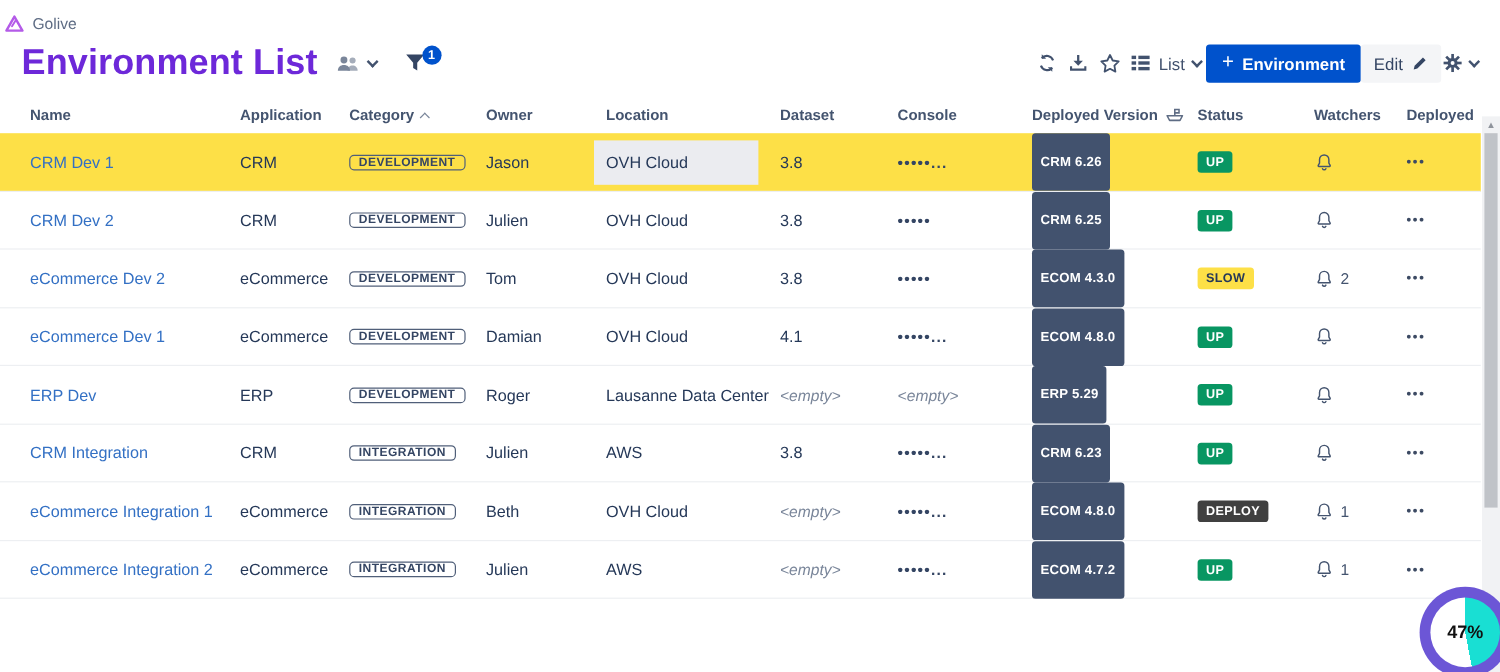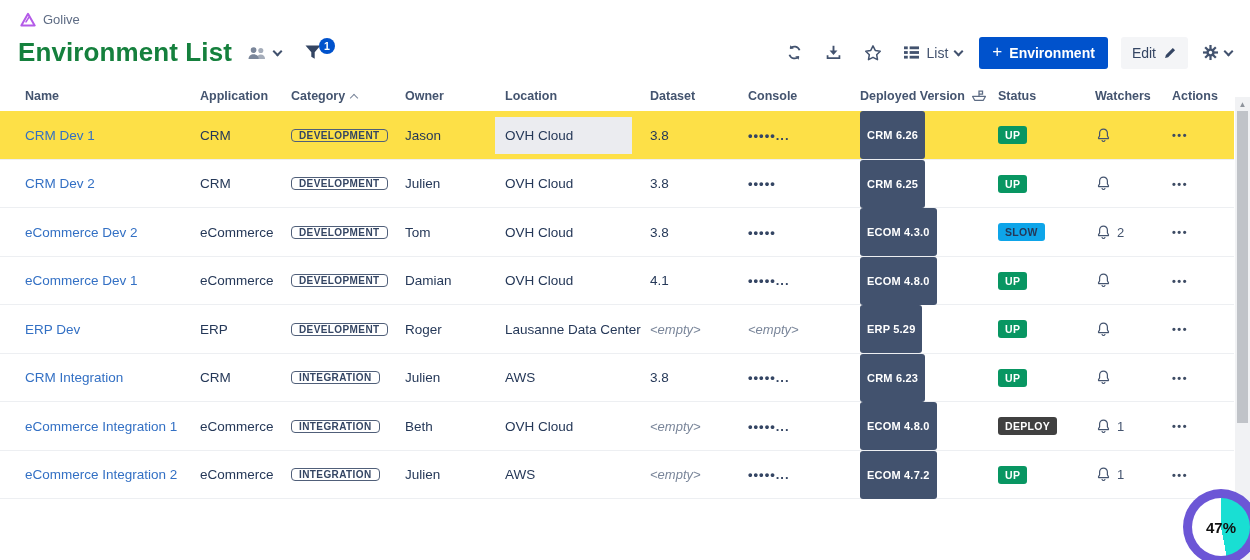--- a/index.html
+++ b/index.html
@@ -3,35 +3,35 @@
 <meta charset="utf-8">
 <style>
   * { margin:0; padding:0; box-sizing:border-box; }
   html,body { width:1250px; height:560px; }
   body {
     position:relative; overflow:hidden; background:#ffffff;
     font-family:"Liberation Sans", sans-serif; color:#253858;
   }
 
   
-  .logo-row { display:flex; align-items:center; gap:7px; padding:10px 0 0 20px; height:28px; }
+  .logo-row { display:flex; align-items:center; gap:7px; padding:10px 0 0 4px; height:28px; }
   .logo-text { font-size:13px; color:#5E6C84; }
 
   
   .title-row { display:flex; align-items:center; padding:9px 18px 12px 18px; height:52px; }
-  .page-title { font-size:26px; font-weight:700; color:#15803d; letter-spacing:.1px; }
+  .page-title { font-size:30px; font-weight:700; color:#6d28d9; letter-spacing:.1px; }
   .title-icons { display:flex; align-items:center; margin-left:14px; gap:6px; }
   .chev { width:7px; height:7px; border-right:2px solid #42526E; border-bottom:2px solid #42526E;
           transform:rotate(45deg); margin-top:-3px; display:inline-block; }
   .filter-wrap { position:relative; margin-left:22px; width:30px; height:22px; }
   .filter-badge { position:absolute; top:-4px; right:-2px; width:16px; height:16px; border-radius:50%;
           background:#0052CC; color:#fff; font-size:10.5px; font-weight:700;
           display:flex; align-items:center; justify-content:center; }
 
-  .toolbar { margin-left:auto; display:flex; align-items:center; gap:13px; }
+  .toolbar { margin-left:auto; display:flex; align-items:center; }
   .icon-btn { display:flex; align-items:center; justify-content:center; width:26px; height:26px; cursor:pointer; }
   .list-group { display:flex; align-items:center; gap:7px; margin:0 4px; cursor:pointer; }
   .list-label { font-size:14px; color:#42526E; }
   .btn-primary { background:#0052CC; color:#fff; border:none; border-radius:3px; height:32px;
           padding:0 13px; font-size:14px; font-weight:700; display:flex; align-items:center; gap:7px;
           font-family:inherit; cursor:pointer; }
   .btn-plus { font-size:17px; font-weight:400; margin-top:-1px; }
   .btn-subtle { background:#F4F5F7; color:#344563; border:none; border-radius:3px; height:32px;
           padding:0 11px; font-size:14px; display:flex; align-items:center; gap:7px;
           font-family:inherit; cursor:pointer; }
@@ -56,21 +56,21 @@
   .cat-badge { border:1.5px solid #505F79; border-radius:4px; color:#344563; background:transparent;
           font-size:10px; font-weight:700; letter-spacing:.4px; padding:0 7px; }
   .loc-hl { background:#EBECF0; height:37px; display:flex; align-items:center;
           margin-left:-10px; padding:0 10px; min-width:137px; }
   .dots { font-weight:700; letter-spacing:1px; color:#344563; font-size:13px; }
   .empty { font-style:italic; color:#7A869A; font-size:13px; font-weight:400; letter-spacing:0; }
   .ver-badge { background:#42526E; color:#fff; border-radius:3px; font-size:11px; font-weight:700;
           padding:18px 7px; letter-spacing:.2px; }
   .st-badge { color:#fff; border-radius:3px; font-size:10.5px; font-weight:700; padding:3px 7px; letter-spacing:.3px; }
   .st-up { background:#089662; }
-  .st-slow { background:#0ea5e9; color:#253858; }
+  .st-slow { background:#fde047; color:#253858; }
   .st-deploy { background:#404040; }
   .watch { gap:5px; cursor:pointer; }
   .wcount { font-size:13px; color:#44546F; }
   .actions-dots { font-size:11px; font-weight:700; letter-spacing:1.5px; color:#3C4A63; cursor:pointer; }
 
   
   .scrollbar { position:absolute; top:97px; right:0; width:15px; height:463px; background:#F1F2F4; }
   .scroll-arrow { width:100%; text-align:center; font-size:8px; color:#8F949C; padding-top:3px; }
   .scroll-thumb { position:absolute; top:14px; left:2px; width:11px; height:312px; background:#C0C3C8; }
 
@@ -222,21 +222,21 @@
         </svg>
       </span>
     </span>
     <span class="th">
         <span>Status</span>
       </span>
     <span class="th">
         <span>Watchers</span>
       </span>
     <span class="th">
-        <span>Actions</span>
+        <span>Deployed</span>
       </span>
   </div>
 
   <div class="tr row-selected">
     <span class="td">
         <a class="link">CRM Dev 1</a>
       </span>
     <span class="td">CRM</span>
     <span class="td">
         <span class="cat-badge">DEVELOPMENT</span>

